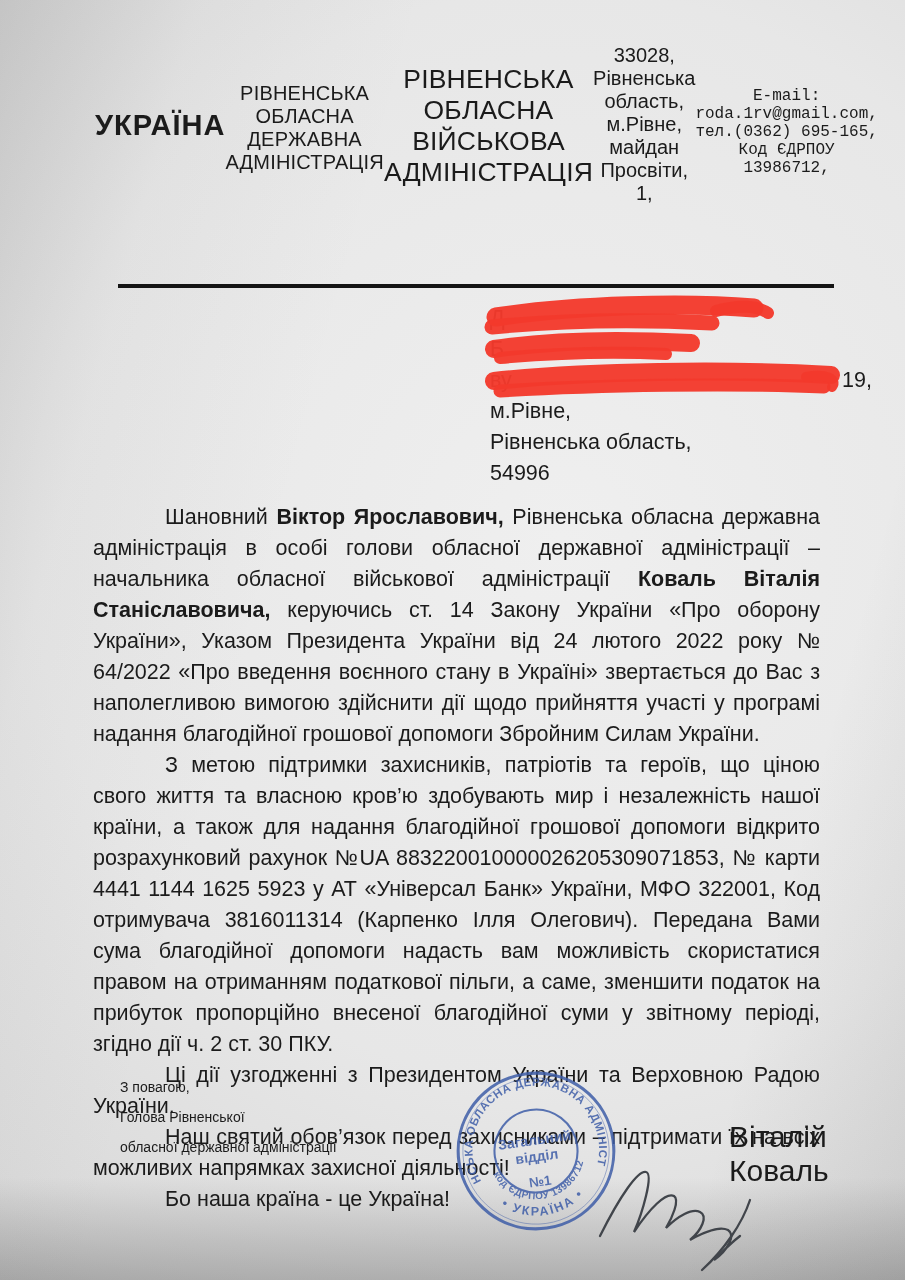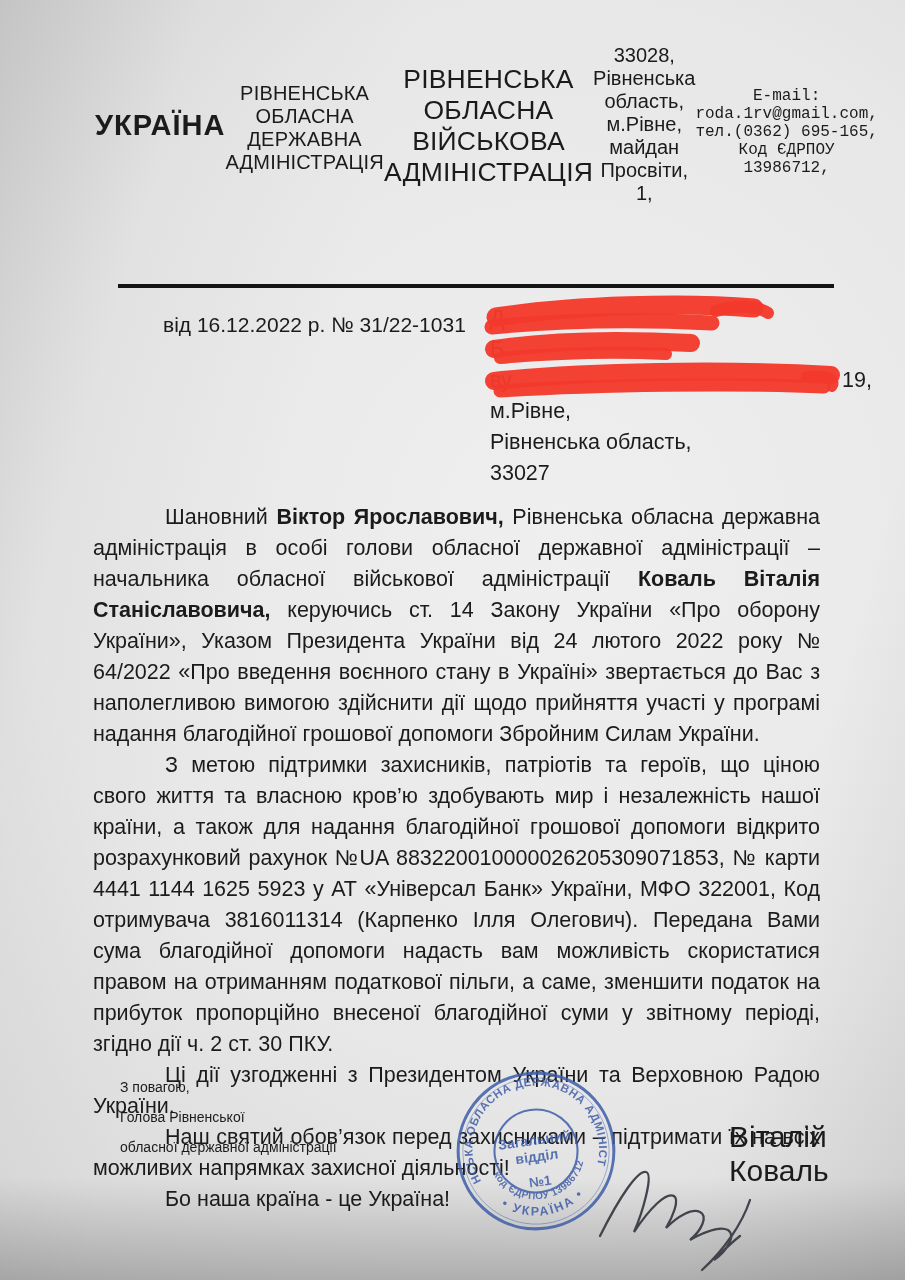--- a/index.html
+++ b/index.html
@@ -59,37 +59,36 @@
     </svg>
     <div class="country">УКРАЇНА</div>
     <div class="org1">РІВНЕНСЬКА ОБЛАСНА ДЕРЖАВНА АДМІНІСТРАЦІЯ</div>
     <div class="org2">РІВНЕНСЬКА ОБЛАСНА ВІЙСЬКОВА АДМІНІСТРАЦІЯ</div>
     <div class="addr">33028, Рівненська область, м.Рівне, майдан Просвіти, 1,</div>
     <div class="contacts">E-mail: roda.1rv@gmail.com, тел.(0362) 695-165, Код ЄДРПОУ 13986712,</div>
   </header>
 
   <div class="rule"></div>
 
-  <div class="refline">від 16.12.2022 р. № 31/22-1031</div>
 
   <div class="recipient">
     <div class="rline">
       <span class="frag">Д</span>
       <span class="end1">"</span>
     </div>
     <div class="rline">
       <span class="frag">Б</span>
     </div>
     <div class="rline">
       <span class="frag">ву</span>
       <span class="end3">19,</span>
     </div>
     <div>м.Рівне,</div>
     <div>Рівненська область,</div>
-    <div>33027</div>
+    <div>54996</div>
 
     <svg class="redaction" width="400" height="112" viewBox="0 0 400 112">
 
       <path d="M12 22 C 90 10, 200 7, 270 13" stroke-width="19"></path>
       <path d="M8 32 C 70 26, 150 24, 228 28" stroke-width="15"></path>
       <path d="M232 16 C 256 9, 274 11, 284 18" stroke-width="12"></path>
 
       <path d="M10 54 C 62 46, 132 44, 207 48" stroke-width="18"></path>
       <path d="M16 63 C 72 58, 122 56, 182 59" stroke-width="12"></path>
 

